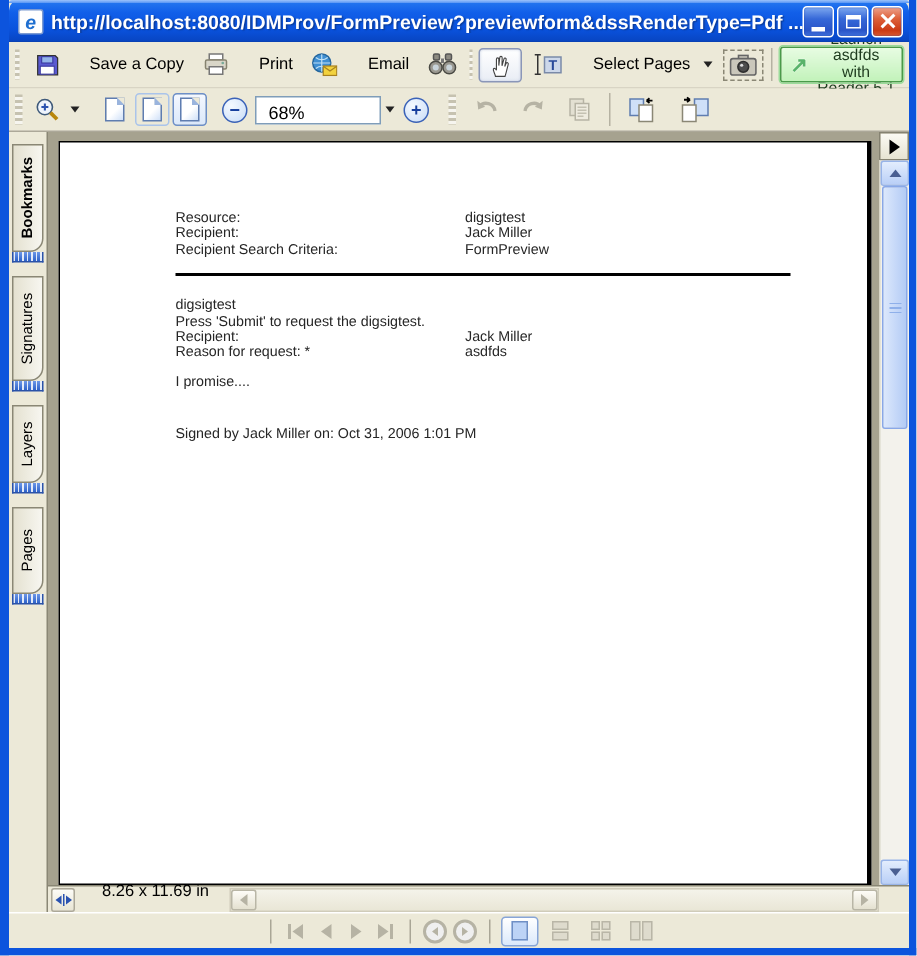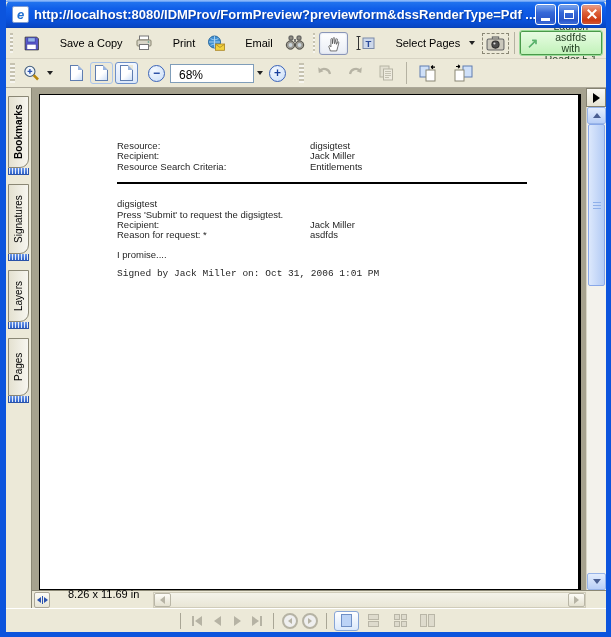--- a/index.html
+++ b/index.html
@@ -94,21 +94,21 @@
   .doccol { flex:1 1 auto; display:flex; flex-direction:column; min-width:0; }
   .canvas { flex:1 1 auto; background:#a6a28f; position:relative; overflow:hidden; }
   .page { position:absolute; left:7px; top:6px; right:5px; bottom:0; background:#fff;
     border:1px solid #000; border-right:3px solid #000; }
   .pdf-content { position:absolute; left:0; right:0; top:46px; font-size:9.5px; line-height:10.4px; color:#262626; }
   .pdf-row { display:flex; padding-left:77px; }
   .pdf-row .pl { width:193px; flex:0 0 193px; }
   .pdf-hr { height:2px; background:#000; margin:10px 0 0 77px; width:410px; }
   .pdf-body { margin-top:15px; }
   .pdf-promise { padding-left:77px; margin-top:9px; }
-  .pdf-signed { padding-left:77px; margin-top:9px;font-family:Liberation Mono, monospace; }
+  .pdf-signed { padding-left:77px; margin-top:25px; }
 
   
   .hrow { height:18px; flex:0 0 18px; background:#ece9d8; border-top:1px solid #8a8775;
     display:flex; align-items:center; }
   .splitbtn { width:16px; height:16px; margin-left:2px; border:1px solid #aca899; border-radius:2px;
     background:linear-gradient(180deg,#fdfcf7,#e8e5d4); display:flex; align-items:center; justify-content:center; gap:1px; }
   .split-l { width:0;height:0;border-top:3px solid transparent;border-bottom:3px solid transparent;border-right:4px solid #2a52b0; }
   .split-bar { width:1px; height:8px; background:#2a52b0; }
   .split-r { width:0;height:0;border-top:3px solid transparent;border-bottom:3px solid transparent;border-left:4px solid #2a52b0; }
   .pagesize { font-size:11px; color:#000; margin:0 14px 12px 18px; white-space:nowrap; }
@@ -376,22 +376,22 @@
           <div class="pdf-content">
             <div class="pdf-row">
               <span class="pl">Resource:</span>
               <span class="pv">digsigtest</span>
             </div>
             <div class="pdf-row">
               <span class="pl">Recipient:</span>
               <span class="pv">Jack Miller</span>
             </div>
             <div class="pdf-row">
-              <span class="pl">Resource Search Criteria:</span>
-              <span class="pv">Entitlements</span>
+              <span class="pl">Recipient Search Criteria:</span>
+              <span class="pv">FormPreview</span>
             </div>
             <div class="pdf-hr"></div>
             <div class="pdf-body">
               <div class="pdf-row">
                 <span class="pl">digsigtest</span>
                 <span class="pv"></span>
               </div>
               <div class="pdf-row">
                 <span class="pl" style="flex-basis:auto;width:auto">Press 'Submit' to request the digsigtest.</span>
               </div>

